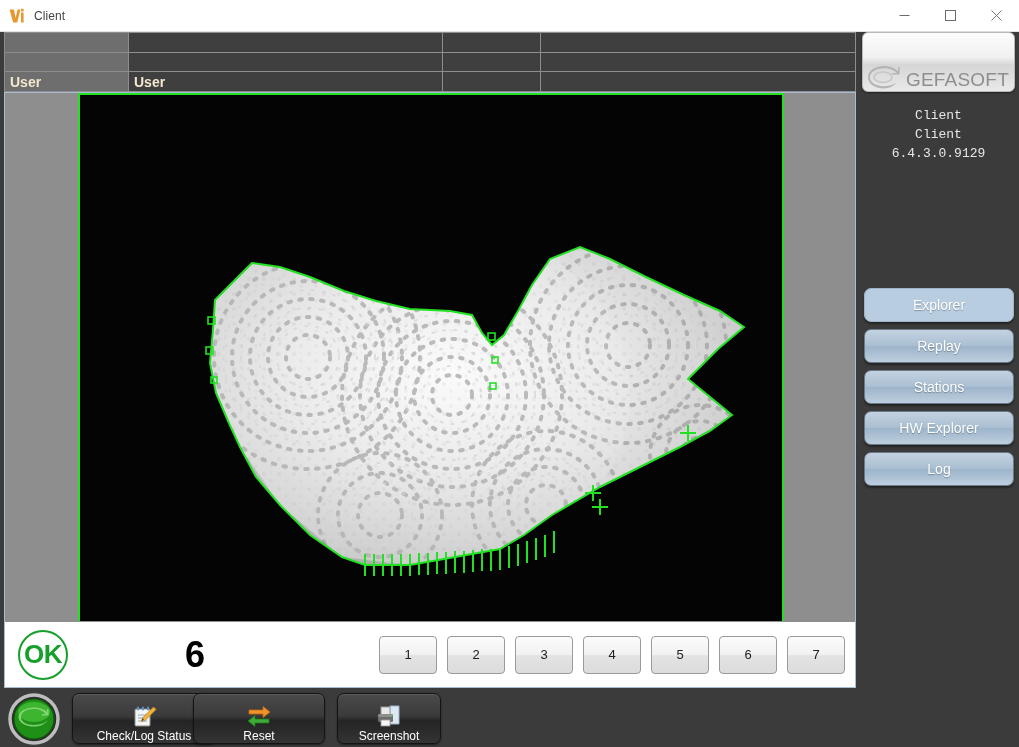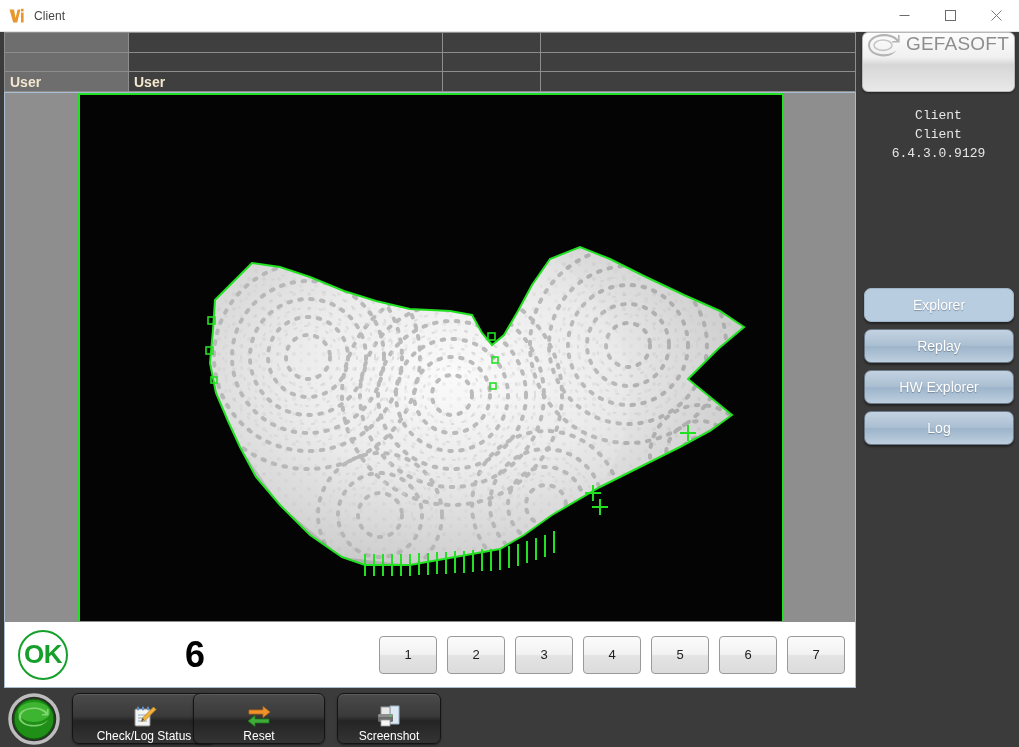--- a/index.html
+++ b/index.html
@@ -37,21 +37,21 @@
   .it-c.v{width:314px;flex:0 0 314px;background:#3f3f3f;}
   .it-c.c3{width:98px;flex:0 0 98px;background:#3f3f3f;}
   .it-c.c4{flex:1 1 auto;background:#3f3f3f;border-right:none;}
 
   
   .logopanel{
     position:absolute;left:862px;top:32px;width:153px;height:60px;
     border-radius:6px;
     background:linear-gradient(180deg,#fcfcfc 0%,#f0f0f0 42%,#d6d6d6 55%,#e9e9e9 100%);
     border:1px solid #b9b9b9;box-sizing:border-box;
-    display:flex;align-items:flex-start;justify-content:center;gap:6px;
+    display:flex;align-items:flex-end;justify-content:center;gap:6px;
     box-shadow:0 1px 2px rgba(0,0,0,.45);
   }
   .logomark{width:32px;height:26px;flex:0 0 auto;}
   .logotext{font-size:19px;color:#8e8e8e;letter-spacing:.2px;font-family:"Liberation Sans",sans-serif;}
 
   
   .versionbox{
     position:absolute;left:862px;top:98px;width:153px;height:180px;
     text-align:center;color:#e6e6e6;
     font-family:"Liberation Mono",monospace;font-size:13px;line-height:19px;
@@ -191,20 +191,21 @@
 
   <div class="versionbox">
     <div>Client</div>
     <div>Client</div>
     <div>6.4.3.0.9129</div>
   </div>
 
   <div class="sidebtns">
     <div class="sbtn active">Explorer</div>
     <div class="sbtn">Replay</div>
+    <div class="sbtn">Stations</div>
     <div class="sbtn">HW Explorer</div>
     <div class="sbtn">Log</div>
   </div>
 
   <div class="viewerwrap">
     <div class="viewer">
       <div class="imgstage">
         <svg width="702" height="526" viewBox="0 0 702 526">
           <defs>
             <radialGradient id="partSheen" cx="45%" cy="40%" r="70%">

